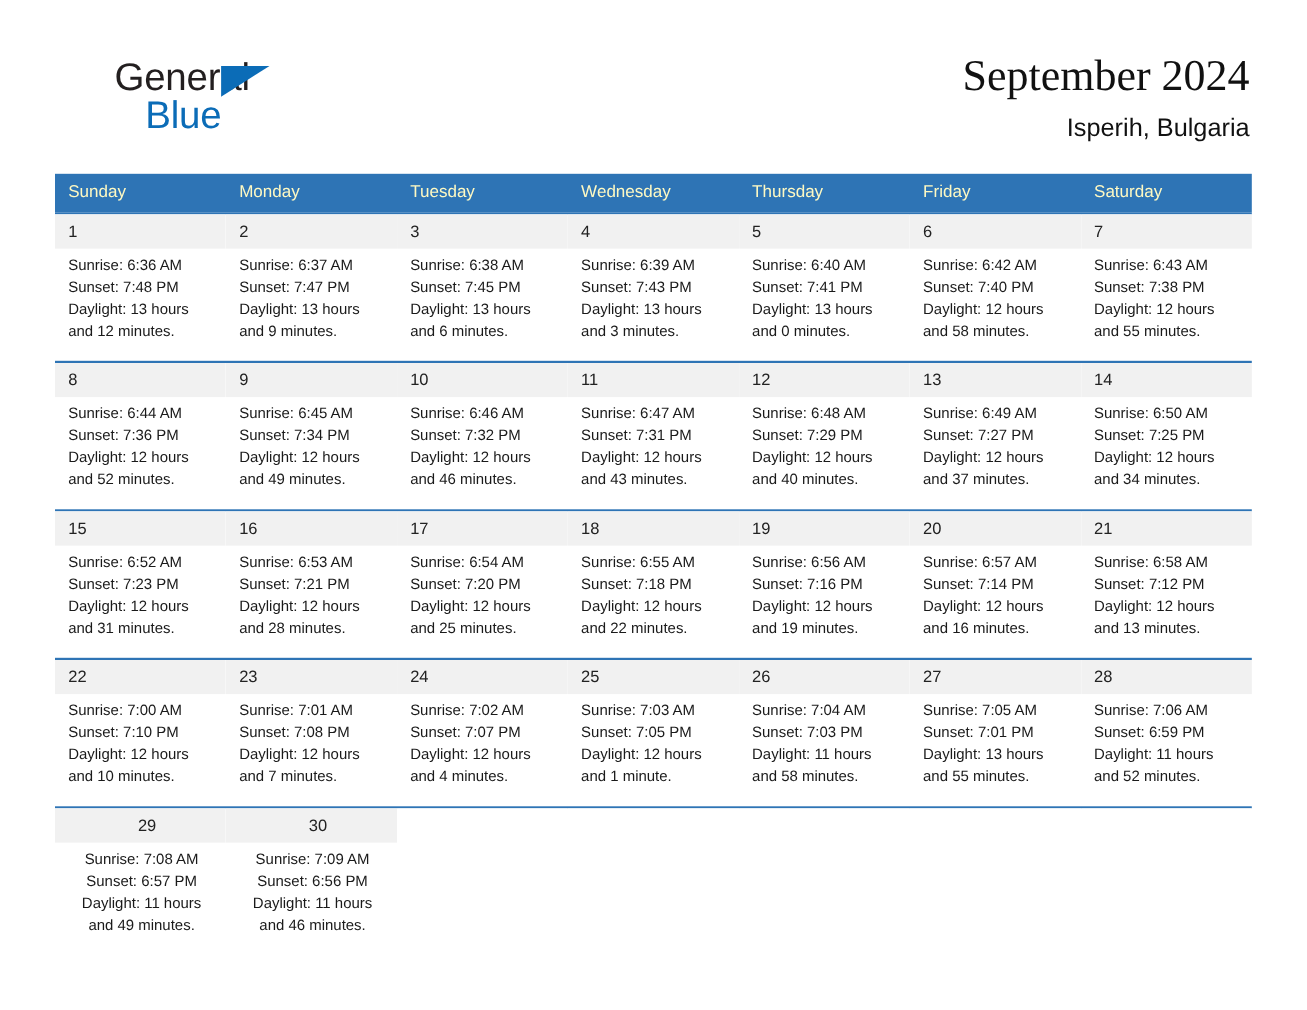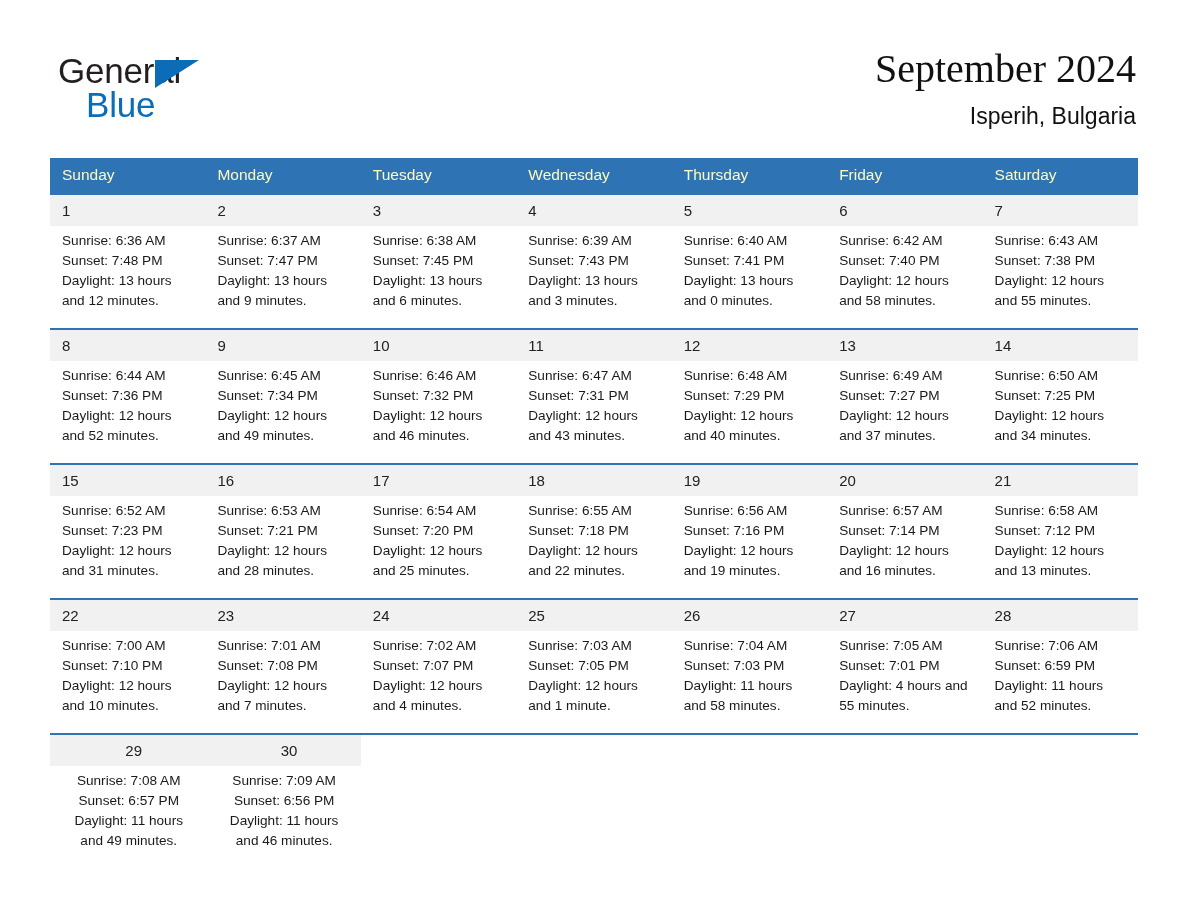--- a/index.html
+++ b/index.html
@@ -13,20 +13,21 @@
     font-family: "Liberation Sans", sans-serif;
     color: #000000;
     overflow: hidden;
   }
 
   .page {
     position: relative;
     width: 1188px;
     height: 886px;
     box-sizing: border-box;
+    padding-left: 46px;
   }
 
   
   .header {
     position: relative;
     height: 118px;
     padding: 0 52px;
     box-sizing: border-box;
   }
 
@@ -411,21 +412,21 @@
             <div>Sunrise: 7:04 AM</div>
             <div>Sunset: 7:03 PM</div>
             <div>Daylight: 11 hours and 58 minutes.</div>
           </div>
         </div>
         <div class="day">
           <div class="day-num">27</div>
           <div class="day-info">
             <div>Sunrise: 7:05 AM</div>
             <div>Sunset: 7:01 PM</div>
-            <div>Daylight: 4 hours and 55 minutes.</div>
+            <div>Daylight: 13 hours and 55 minutes.</div>
           </div>
         </div>
         <div class="day">
           <div class="day-num">28</div>
           <div class="day-info">
             <div>Sunrise: 7:06 AM</div>
             <div>Sunset: 6:59 PM</div>
             <div>Daylight: 11 hours and 52 minutes.</div>
           </div>
         </div>

